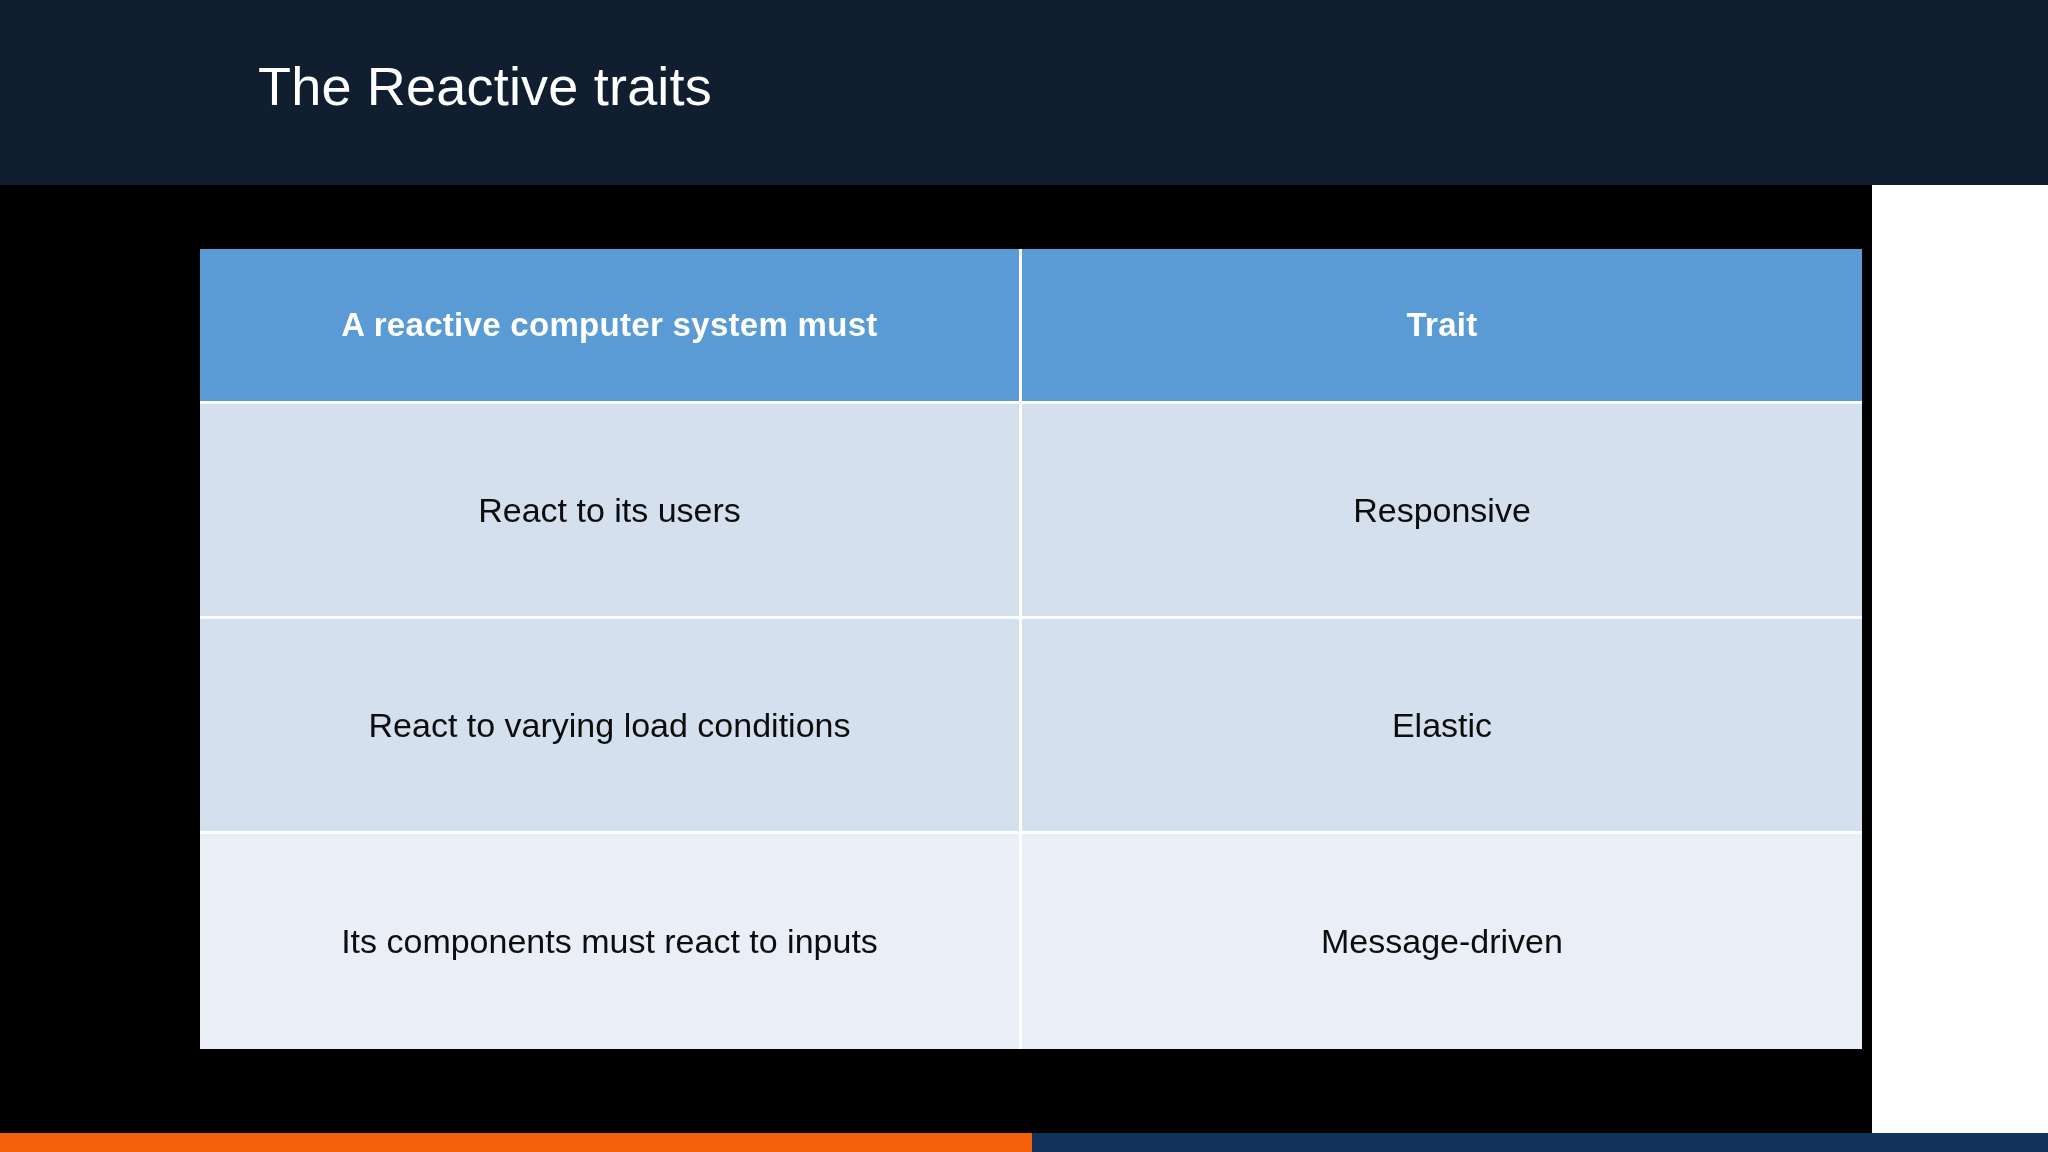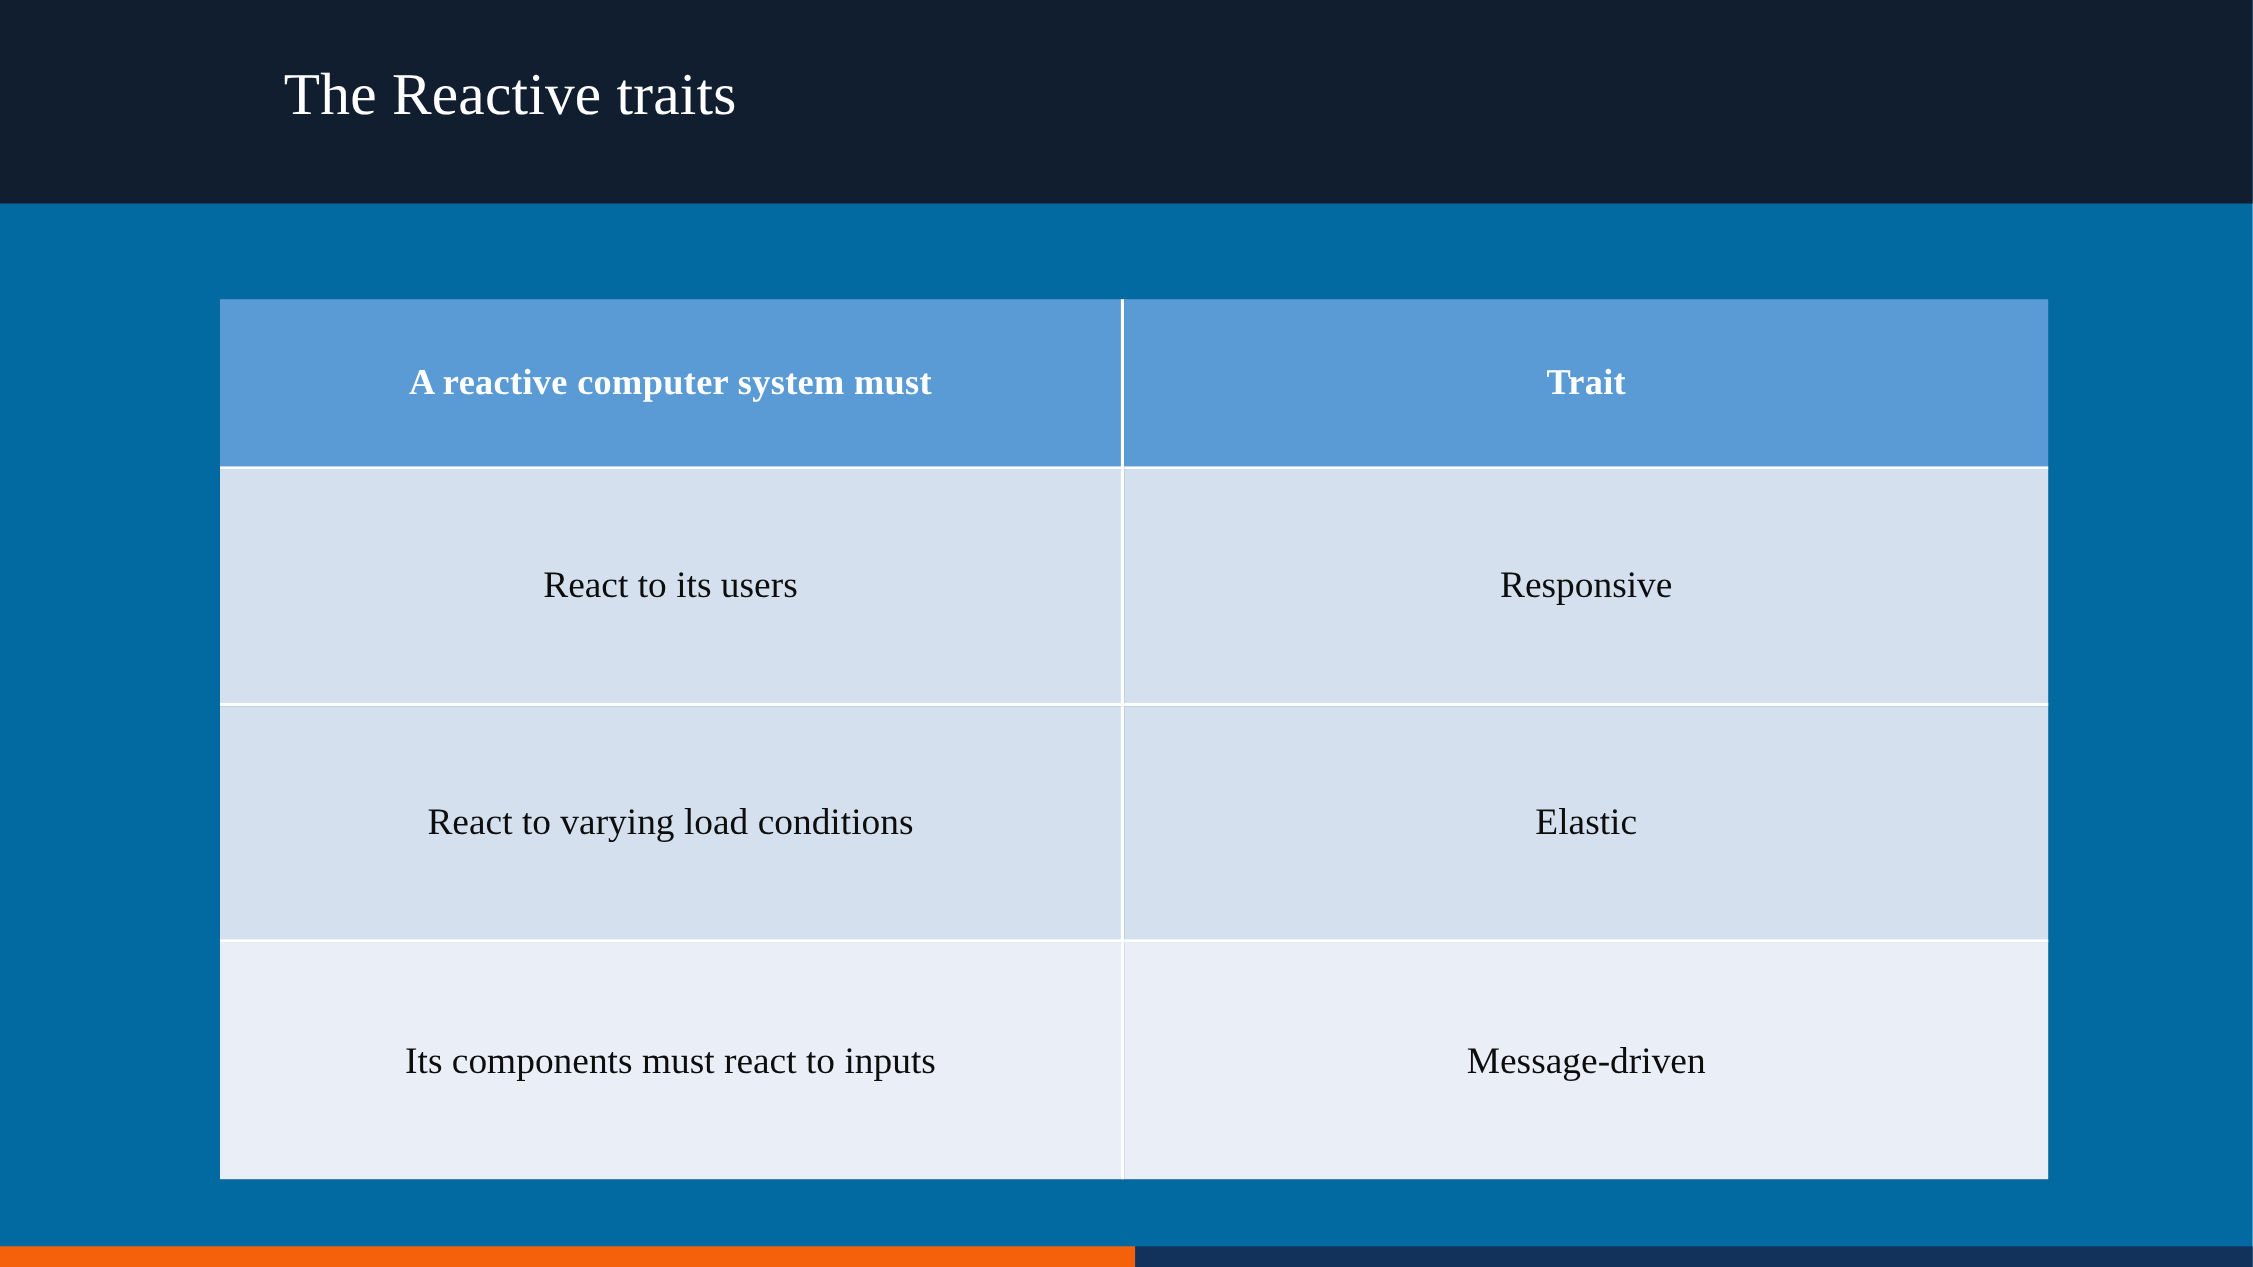--- a/index.html
+++ b/index.html
@@ -8,24 +8,23 @@
   html, body {
     width: 2048px;
     height: 1152px;
     overflow: hidden;
     background: #ffffff;
     font-family: "Liberation Sans", "DejaVu Sans", sans-serif;
   }
 
   .slide {
     position: relative;
-    width: 2048px;
+    width: 1872px;
     height: 1152px;
-    background: #0369a1;
-    font-family: Liberation Serif, serif;
+    background: #000000;
   }
 
   
   .slide-header {
     position: absolute;
     left: 0;
     top: 0;
     width: 2048px;
     height: 185px;
     background: #101e30;
@@ -40,21 +39,21 @@
     color: #ffffff;
     letter-spacing: 0.2px;
     white-space: nowrap;
     line-height: 1.15;
   }
 
   
   .table-wrap {
     position: absolute;
     left: 200px;
-    top: 272px;
+    top: 249px;
     width: 1662px;
     height: 800px;
   }
 
   .traits-table {
     width: 100%;
     height: 100%;
     border-collapse: separate;
     border-spacing: 0;
     table-layout: fixed;

